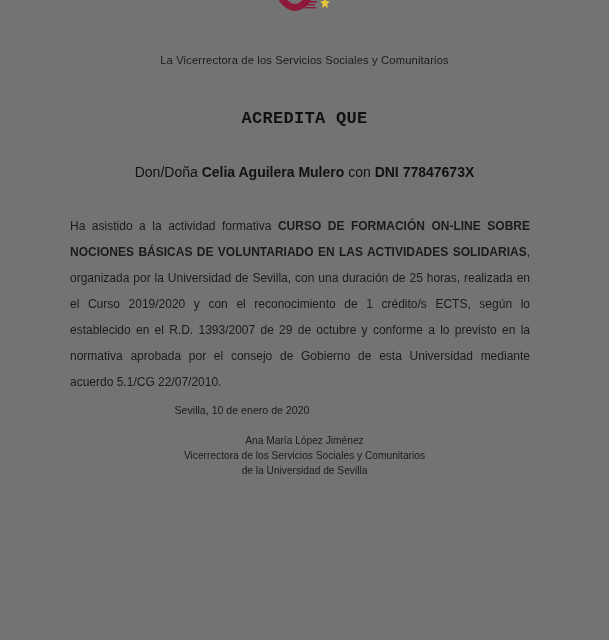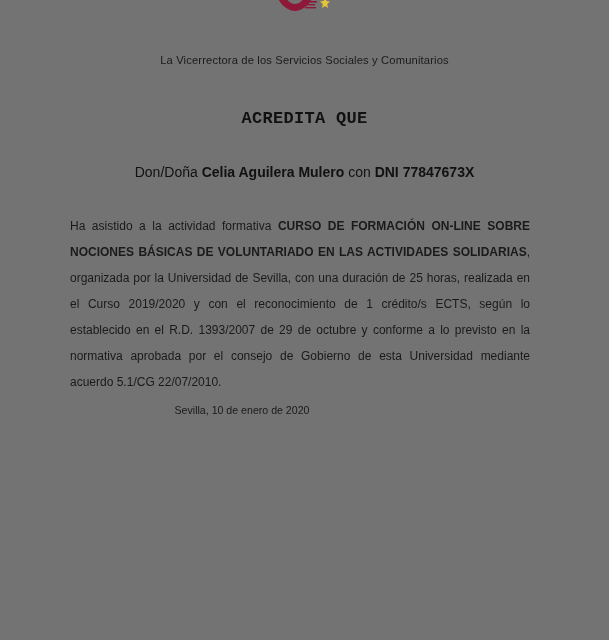--- a/index.html
+++ b/index.html
@@ -160,14 +160,19 @@
     <span>con</span>
     <span class="strong">DNI 77847673X</span>
   </div>
 
   <div class="body-par">
     <span>Ha asistido a la actividad formativa </span><span class="strong">CURSO DE FORMACIÓN ON-LINE SOBRE NOCIONES BÁSICAS DE VOLUNTARIADO EN LAS ACTIVIDADES SOLIDARIAS</span><span>, organizada por la Universidad de Sevilla, con una duración de 25 horas, realizada en el Curso 2019/2020 y con el reconocimiento de 1 crédito/s ECTS, según lo establecido en el R.D. 1393/2007 de 29 de octubre y conforme a lo previsto en la normativa aprobada por el consejo de Gobierno de esta Universidad mediante acuerdo 5.1/CG 22/07/2010.</span>
   </div>
 
   <div class="sign-date">Sevilla, 10 de enero de 2020</div>
 
+  <div class="sign-block">
+    <div>Ana María López Jiménez</div>
+    <div>Vicerrectora de los Servicios Sociales y Comunitarios</div>
+    <div>de la Universidad de Sevilla</div>
+  </div>
 
 </div>
 
 </body></html>

